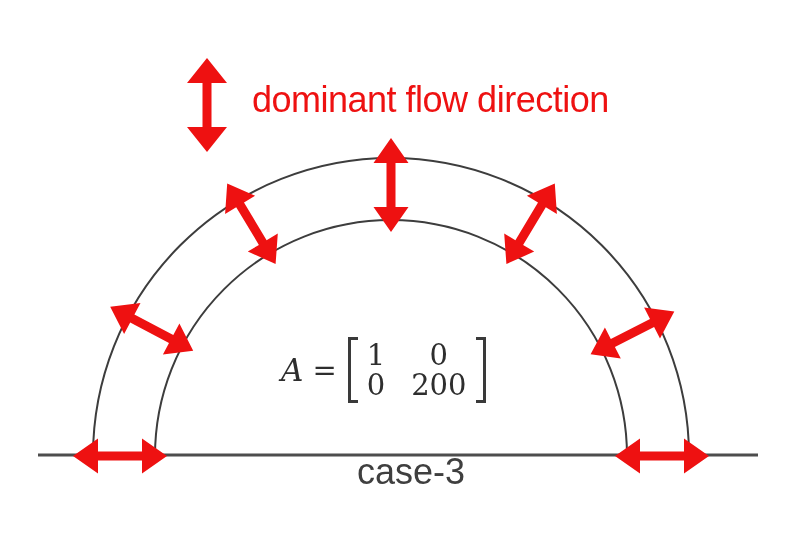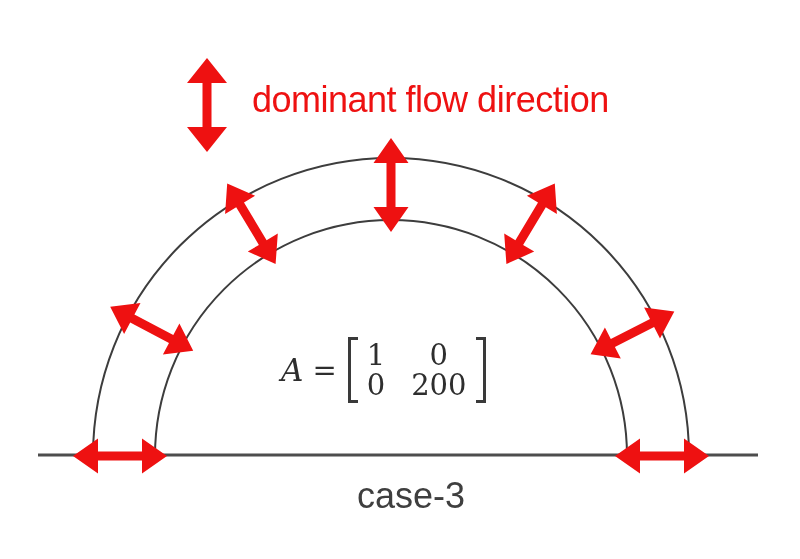--- a/index.html
+++ b/index.html
@@ -65,21 +65,21 @@
     column-gap: 26px;
     padding: 0 9px;
     font-size: 29px;
     line-height: 30px;
   }
   .matrix-grid span { text-align: center; }
 
   .caption {
     position: absolute;
     left: 357px;
-    top: 477px;
+    top: 453px;
     font-size: 36px;
     line-height: 38px;
     color: #3f3f3f;
     white-space: nowrap;
   }
 </style>
 </head>
 <body>
 
 <div class="stage">

